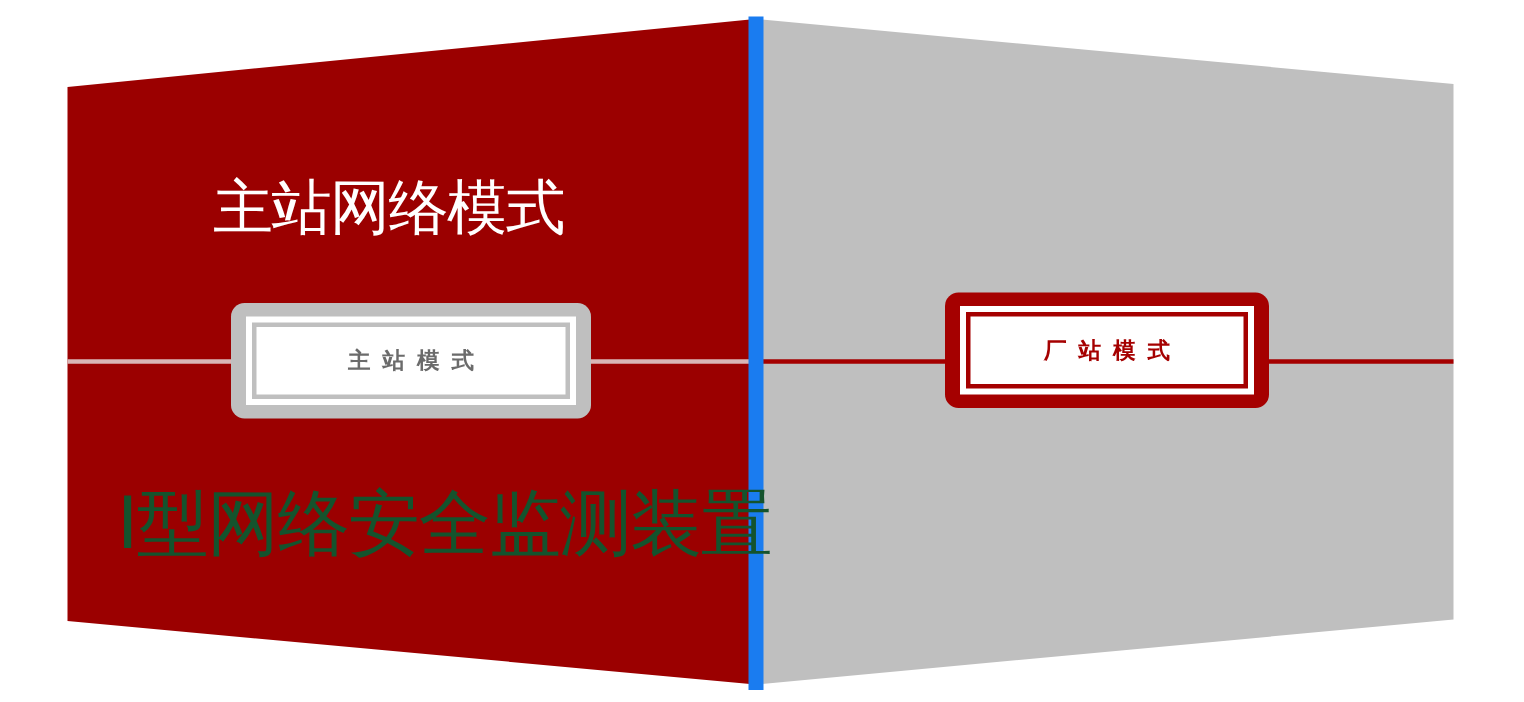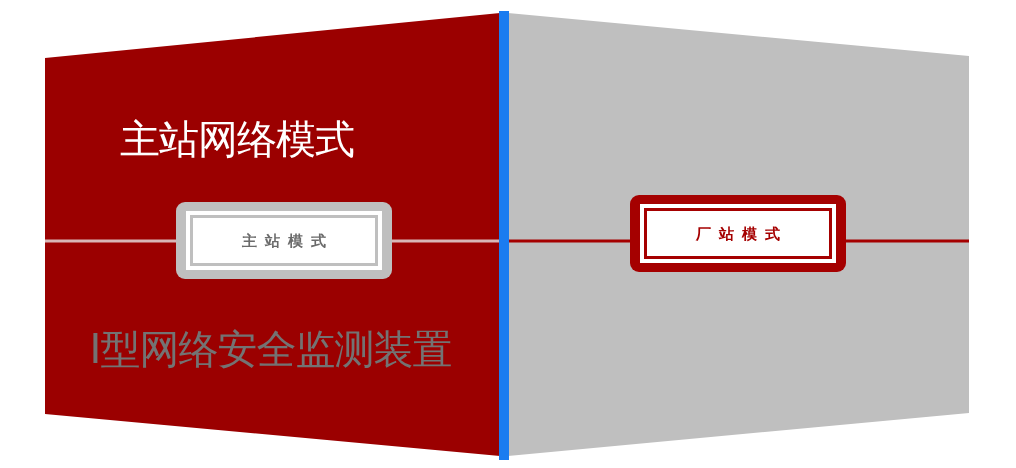--- a/index.html
+++ b/index.html
@@ -1,22 +1,22 @@
 <!DOCTYPE html>
 <html><head>
   <meta charset="utf-8">
   <style>
     html, body { margin: 0; padding: 0; background: #ffffff; }
     body { width: 1016px; height: 468px; position: relative; overflow: hidden;
            font-family: "DejaVu Sans", "Liberation Sans", sans-serif; }
     .stage { position: absolute; left: 0; top: 0; width: 1016px; height: 468px; }
     svg.bg { position: absolute; left: 0; top: 0; }
     .title { position: absolute; color: #ffffff; font-size: 40px; line-height: 48px;
-             white-space: nowrap; letter-spacing: -1px; }
-    .device { position: absolute; color: #737373; font-size: 40px; line-height: 48px;
+             white-space: nowrap; text-align: center; letter-spacing: -1px; }
+    .device { position: absolute; color: #14532d; font-size: 48px; line-height: 48px;
               white-space: nowrap; text-align: center; letter-spacing: -1px; }
     .badge { position: absolute; box-sizing: border-box; border-radius: 9px; }
     .badge .inner { position: absolute; left: 10px; top: 9px; right: 10px; bottom: 9px;
                     background: #ffffff; box-sizing: border-box; }
     .badge .frame { position: absolute; left: 4px; top: 4px; right: 4px; bottom: 4px;
                     box-sizing: border-box; border-width: 3px; border-style: solid; }
     .badge .label { position: absolute; left: 0; right: 0; top: 50%; transform: translateY(-50%);
                     text-align: center; font-size: 15px; font-weight: bold; letter-spacing: 8px;
                     padding-left: 8px; }
     .badge-left { background: #bfbfbf; }
@@ -33,21 +33,21 @@
   <svg class="bg" width="1016" height="468" viewBox="0 0 1016 468">
     <polygon points="45,58 500,13 500,456 45,414" fill="#9b0000"></polygon>
     <polygon points="508,13 969,56 969,413 508,456" fill="#bfbfbf"></polygon>
     <line x1="45" y1="241" x2="500" y2="241" stroke="#d9b6b6" stroke-width="3"></line>
     <line x1="508" y1="241" x2="969" y2="241" stroke="#a50000" stroke-width="3"></line>
     <rect x="499" y="11" width="10" height="449" fill="#1a7cf0"></rect>
   </svg>
 
   <div class="title" style="left:120px; top:115px; width:278px;">主站网络模式</div>
 
-  <div class="badge badge-left" style="left:176px; top:202px; width:216px; height:77px;">
+  <div class="badge badge-left" style="left:154px; top:202px; width:240px; height:77px;">
     <div class="inner">
       <div class="frame"></div>
     </div>
     <div class="label">主站模式</div>
   </div>
 
   <div class="device" style="left:78px; top:325px; width:385px;">I型网络安全监测装置</div>
 
 
   <div class="badge badge-right" style="left:630px; top:195px; width:216px; height:77px;">

